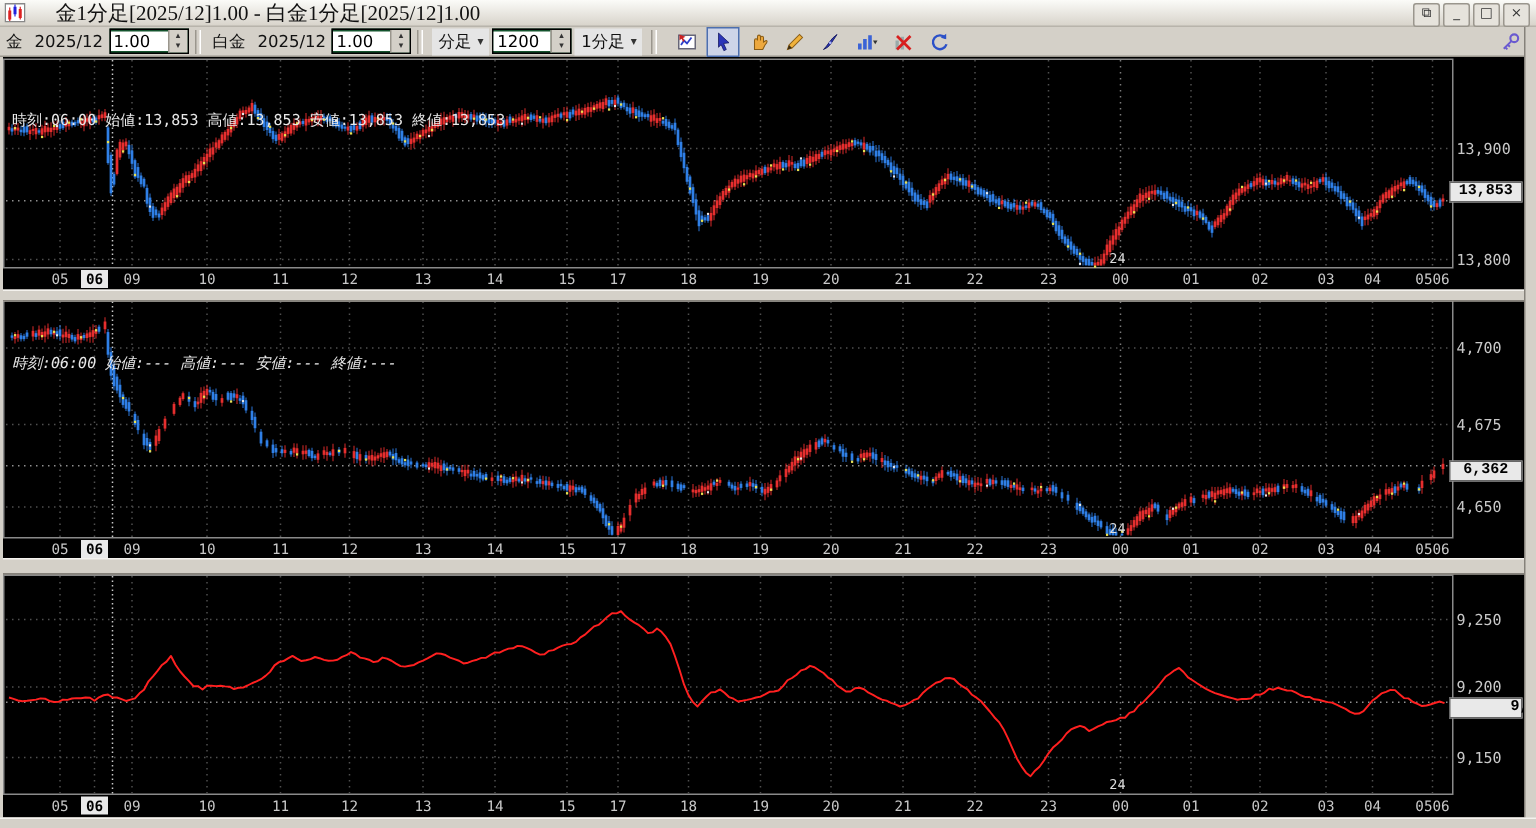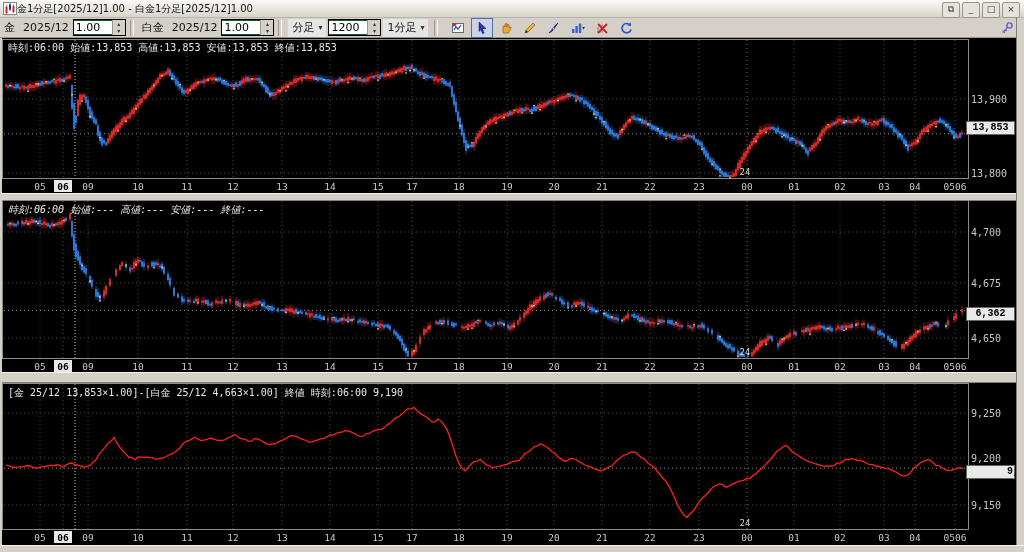--- a/index.html
+++ b/index.html
@@ -1,19 +1,19 @@
 <!DOCTYPE html>
 <html><head>
 <meta charset="utf-8">
 <style>
   html,body{margin:0;padding:0;background:#808080;}
   #win{position:relative;width:1024px;height:552px;background:#d4d0c8;font-family:"DejaVu Sans",sans-serif;overflow:hidden;box-sizing:border-box;}
   
   #titlebar{position:absolute;left:0;top:0;width:1024px;height:18px;background:linear-gradient(#fbfbf8,#d8d4cb);display:flex;align-items:center;border-bottom:1px solid #b8b4ab;box-sizing:border-box;}
-  #titlebar .title{font-size:10px;color:#111;margin-left:0;white-space:nowrap;}
+  #titlebar .title{font-size:14px;color:#111;margin-left:20px;white-space:nowrap;font-family:Liberation Serif, serif;}
   #app-icon{width:14px;height:13px;margin-left:3px;flex:0 0 auto;}
   #winbtns{position:absolute;right:4px;top:2px;display:flex;gap:2px;}
   .winbtn{width:16px;height:14px;background:#e6e3dc;border:1px solid #9a968d;border-radius:2px;font-size:9px;line-height:12px;text-align:center;color:#333;cursor:default;}
   
   #toolbar{position:absolute;left:0;top:18px;width:1024px;height:20px;background:#d4d0c8;border-bottom:1px solid #9a968d;display:flex;align-items:center;font-size:11px;color:#111;box-sizing:border-box;}
   .tb-label{margin:0 4px;white-space:nowrap;}
   .tb-sep{width:2px;height:16px;border-left:1px solid #9a968d;border-right:1px solid #fff;margin:0 4px;}
   .spin{display:flex;align-items:center;border:1px solid #000000;background:#14532d;height:15px;}
   .spin input{width:34px;height:13px;border:0;font-size:11px;font-family:"DejaVu Sans",sans-serif;padding:0 2px;outline:none;}
   .spin .arrows{display:flex;flex-direction:column;width:12px;height:15px;border-left:1px solid #9a968d;background:#d4d0c8;font-size:6px;line-height:7px;text-align:center;color:#333;}
@@ -24,21 +24,21 @@
   .toolbtn.active{background:#cdd4e8;border:1px solid #4d6fae;}
   #key-btn{position:absolute;right:8px;top:20px;width:18px;height:16px;display:flex;align-items:center;justify-content:center;}
   
   #chartarea{position:absolute;left:2px;top:38px;width:1014px;height:507px;background:#000;}
   #charts-svg{position:absolute;left:0;top:0;}
   .sep{position:absolute;left:2px;width:1014px;background:#d4d0c8;border-top:1px solid #f4f2ee;border-bottom:1px solid #85817a;box-sizing:border-box;}
   #sep1{top:193px;height:8px;}
   #sep2{top:372px;height:11px;}
   #bottomborder{position:absolute;left:0px;top:545px;width:1024px;height:7px;background:#d4d0c8;border-top:1px solid #f4f2ee;}
   #rightborder{position:absolute;left:1016px;top:18px;width:8px;height:534px;background:#d4d0c8;border-left:1px solid #85817a;}
-  .infoline{position:absolute;font-family:"DejaVu Sans Mono",monospace;font-size:10px;color:#e8e8e8;white-space:pre;left:8px;}
+  .infoline{position:absolute;font-family:"DejaVu Sans Mono",monospace;font-size:10px;color:#e8e8e8;white-space:pre;left:8px;margin-top:32px;}
   #info1{top:41px;}
   #info2{top:203px;font-style:italic;}
   #info3{top:386px;}
   .pricebox{position:absolute;left:966px;width:49px;height:14px;background:#e9e9e9;border:1px solid #666;box-sizing:border-box;color:#000;font-family:Liberation Mono, monospace;font-size:10px;font-weight:bold;text-align:center;line-height:12px;}
   #price1{top:121px;}
   #price2{top:307px;}
   #price3{top:465px;padding-left:40px;}
 </style>
 </head>
 <body>
@@ -2212,21 +2212,20 @@
         <text x="915" y="540.5" fill="#c8c8c8" font-size="9.5px" text-anchor="middle" font-weight="normal" font-family="DejaVu Sans Mono,monospace">04</text>
         <text x="955" y="540.5" fill="#c8c8c8" font-size="9.5px" text-anchor="middle" font-weight="normal" font-family="DejaVu Sans Mono,monospace">0506</text>
         <text x="971" y="416.5" fill="#c8c8c8" font-size="10px" font-family="DejaVu Sans Mono,monospace">9,250</text>
         <text x="971" y="461.5" fill="#c8c8c8" font-size="10px" font-family="DejaVu Sans Mono,monospace">9,200</text>
         <text x="971" y="508.5" fill="#c8c8c8" font-size="10px" font-family="DejaVu Sans Mono,monospace">9,150</text>
       </svg>
   </div>
 
   <div class="infoline" id="info1">時刻:06:00 始値:13,853 高値:13,853 安値:13,853 終値:13,853</div>
   <div class="infoline" id="info2">時刻:06:00 始値:--- 高値:--- 安値:--- 終値:---</div>
-  <div class="infoline" id="info3">[金 25/12 13,853×1.00]-[白金 25/12 4,663×1.00] 終値 時刻:06:00 9,190</div>
 
   <div class="pricebox" id="price1">13,853</div>
   <div class="pricebox" id="price2">6,362</div>
   <div class="pricebox" id="price3">9,190</div>
 
   <div class="sep" id="sep1"></div>
   <div class="sep" id="sep2"></div>
   <div id="rightborder"></div>
   <div id="bottomborder"></div>
 </div>

